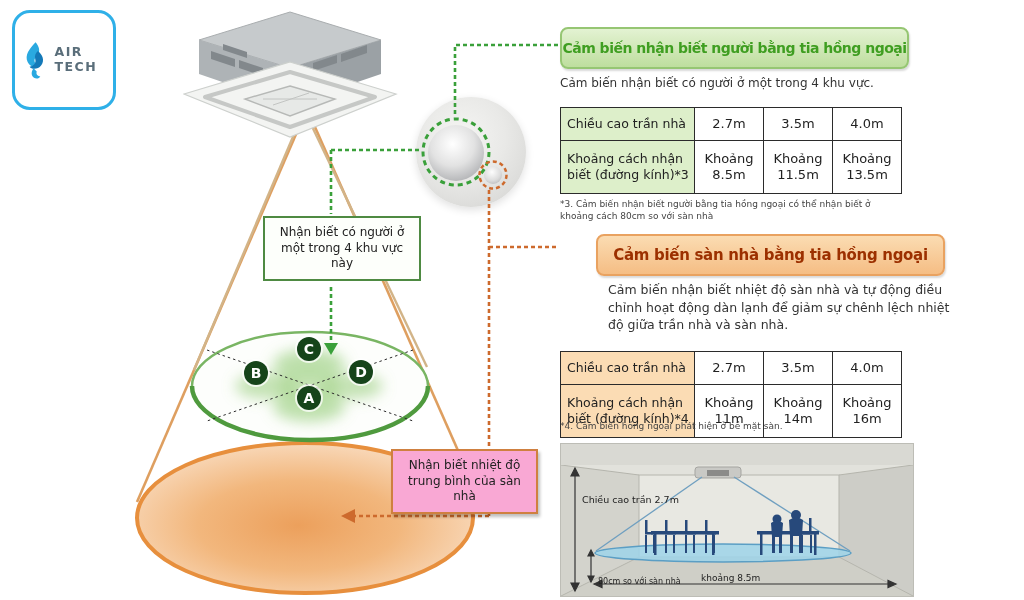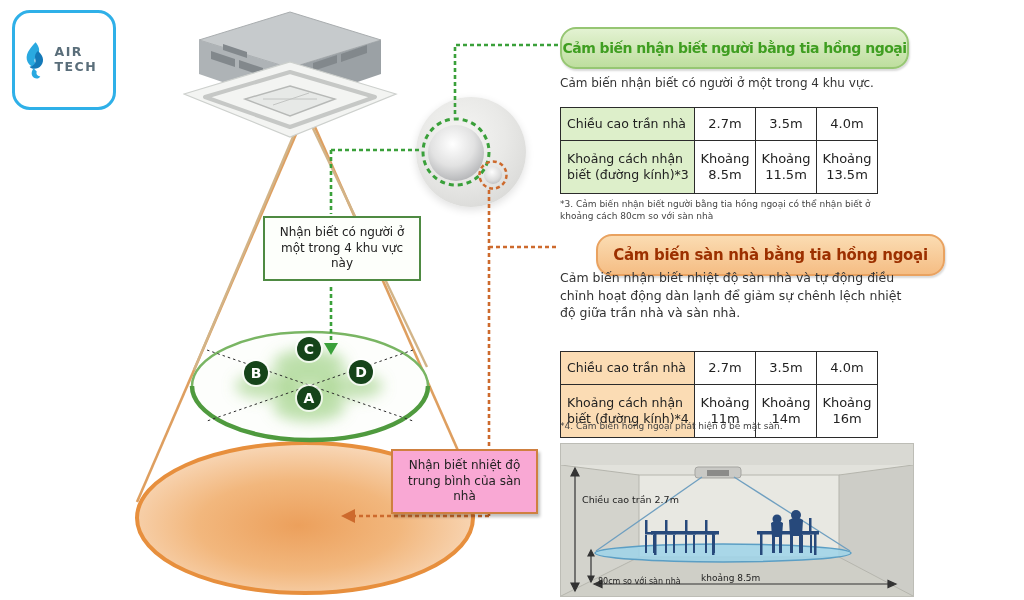--- a/index.html
+++ b/index.html
@@ -30,31 +30,31 @@
 
   
   .zone{width:24px;height:24px;border-radius:50%;background:#16441a;color:#fff;font-weight:bold;
         font-size:14px;display:flex;align-items:center;justify-content:center;
         box-shadow:0 0 0 2px rgba(255,255,255,.75);}
   #zone-a{left:297px;top:386px;} #zone-b{left:244px;top:361px;}
   #zone-c{left:297px;top:337px;} #zone-d{left:349px;top:360px;}
 
   
   #right-panel{left:558px;top:0;width:360px;height:600px;}
-  .title-box{left:2px;width:345px;height:38px;border-radius:16px;display:flex;align-items:center;
+  .title-box{left:2px;width:345px;height:38px;border-radius:8px;display:flex;align-items:center;
              justify-content:center;font-weight:bold;white-space:nowrap;}
   #title-person{top:27px;background:linear-gradient(#e3f2d2,#bede9e);border:2px solid #96c673;
              color:#3f9e21;font-size:14px;letter-spacing:-0.5px;box-shadow:1px 2px 2px rgba(0,0,0,.15);}
   #title-floor{top:234px;background:linear-gradient(#fbdcb2,#f5bd84);border:2px solid #e9a260;
              color:#9c3000;font-size:15px;letter-spacing:-0.3px;box-shadow:1px 2px 2px rgba(0,0,0,.15);margin-left:36px;}
   .sub-text{left:2px;font-size:12px;color:#333;}
   #subtitle-person{top:76px;white-space:nowrap;}
-  #desc-floor{top:269px;width:354px;line-height:1.4;font-size:12.5px;}
-
-  table.spec{border-collapse:collapse;table-layout:fixed;width:318px;}
+  #desc-floor{top:281px;width:354px;line-height:1.4;font-size:12.5px;margin-left:48px;}
+
+  table.spec{border-collapse:collapse;table-layout:fixed;width:342px;}
   table.spec td{border:1.6px solid #2b2b2b;text-align:center;vertical-align:middle;
                 font-size:13px;padding:2px 3px;background:#fff;line-height:1.25;}
   table.spec td.lbl{width:124px;text-align:left;padding-left:6px;font-size:12.5px;}
   #table-person{left:2px;top:107px;}
   #table-person td.lbl{background:#ddefca;}
   #table-floor{left:2px;top:351px;}
   #table-floor td.lbl{background:#fbdcb4;}
   table.spec tr.r1 td{height:28px;}
   table.spec tr.r2 td{height:48px;}
 

